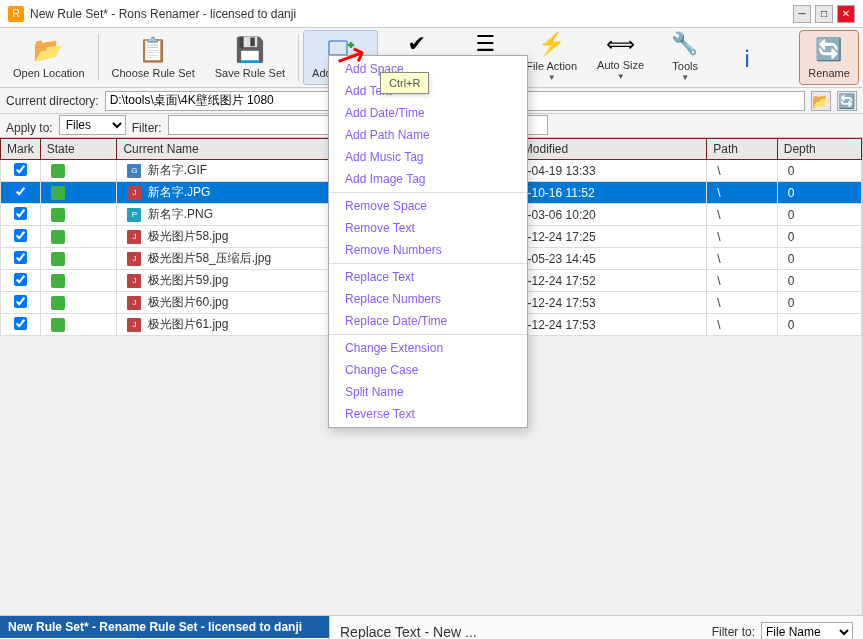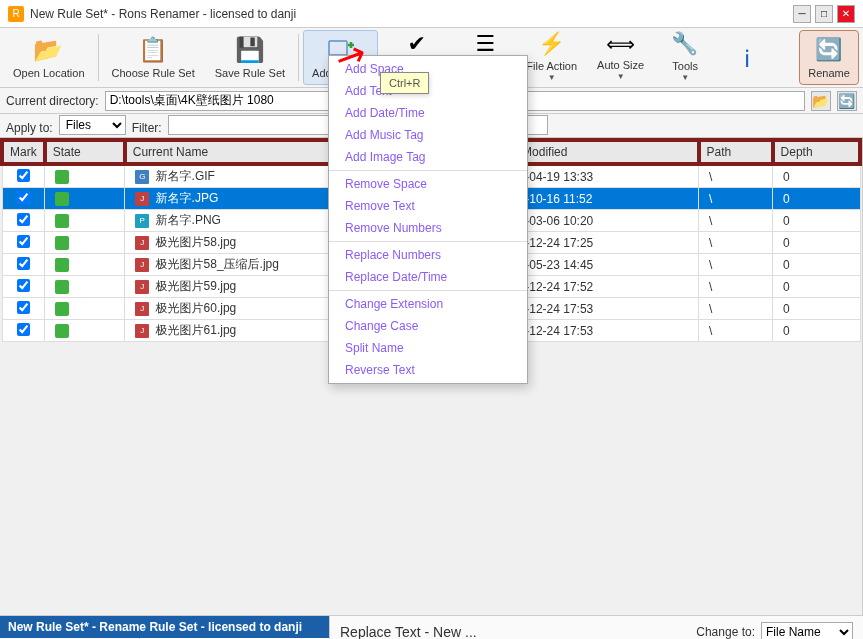--- a/index.html
+++ b/index.html
@@ -170,21 +170,21 @@
       overflow: auto;
       border-right: 1px solid #ccc;
     }
     .file-table {
       width: 100%;
       border-collapse: collapse;
       font-size: 12px;
     }
     .file-table th {
       background: #e8e8e8;
-      border: 4px solid #7f1d1d;
+      border: 1px solid #7f1d1d;
       padding: 3px 6px;
       text-align: left;
       white-space: nowrap;
       font-weight: normal;
       color: #333;
     }
     .file-table td {
       border: 1px solid #ddd;
       padding: 2px 10px;
       white-space: nowrap;
@@ -578,42 +578,44 @@
       <span>New Rule Set* - Rename Rule Set - licensed to danji</span>
     </div>
     <div class="rule-panel-body">
       <div class="rule-list-left" id="rule-list-left"></div>
       <div class="rule-list-right" id="rule-list-right"></div>
     </div>
   </div>
   <div class="replace-panel">
     <div class="replace-panel-header">
       <span class="replace-title">Replace Text - New ...</span>
-      <span class="applies-label">Change to:</span>
+      <span class="applies-label">Filter to:</span>
       <select class="applies-select">
         <option>File Name</option>
         <option>Folder Name</option>
         <option>Extension</option>
       </select>
     </div>
 
   </div>
 </div>
 
 <div class="dropdown-menu" id="dropdown-menu">
 <div class="dropdown-item">Add Space</div>
     <div class="dropdown-item">Add Text</div>
     <div class="dropdown-item">Add Date/Time</div>
+    <div class="dropdown-item">Add Path Name</div>
     <div class="dropdown-item">Add Music Tag</div>
     <div class="dropdown-item">Add Image Tag</div>
     <div class="dropdown-separator"></div>
     <div class="dropdown-item">Remove Space</div>
     <div class="dropdown-item">Remove Text</div>
     <div class="dropdown-item">Remove Numbers</div>
     <div class="dropdown-separator"></div>
+    <div class="dropdown-item">Replace Text</div>
     <div class="dropdown-item">Replace Numbers</div>
     <div class="dropdown-item">Replace Date/Time</div>
     <div class="dropdown-separator"></div>
     <div class="dropdown-item">Change Extension</div>
     <div class="dropdown-item">Change Case</div>
     <div class="dropdown-item">Split Name</div>
     <div class="dropdown-item">Reverse Text</div>
   </div>
 
 <div class="tooltip-popup">

